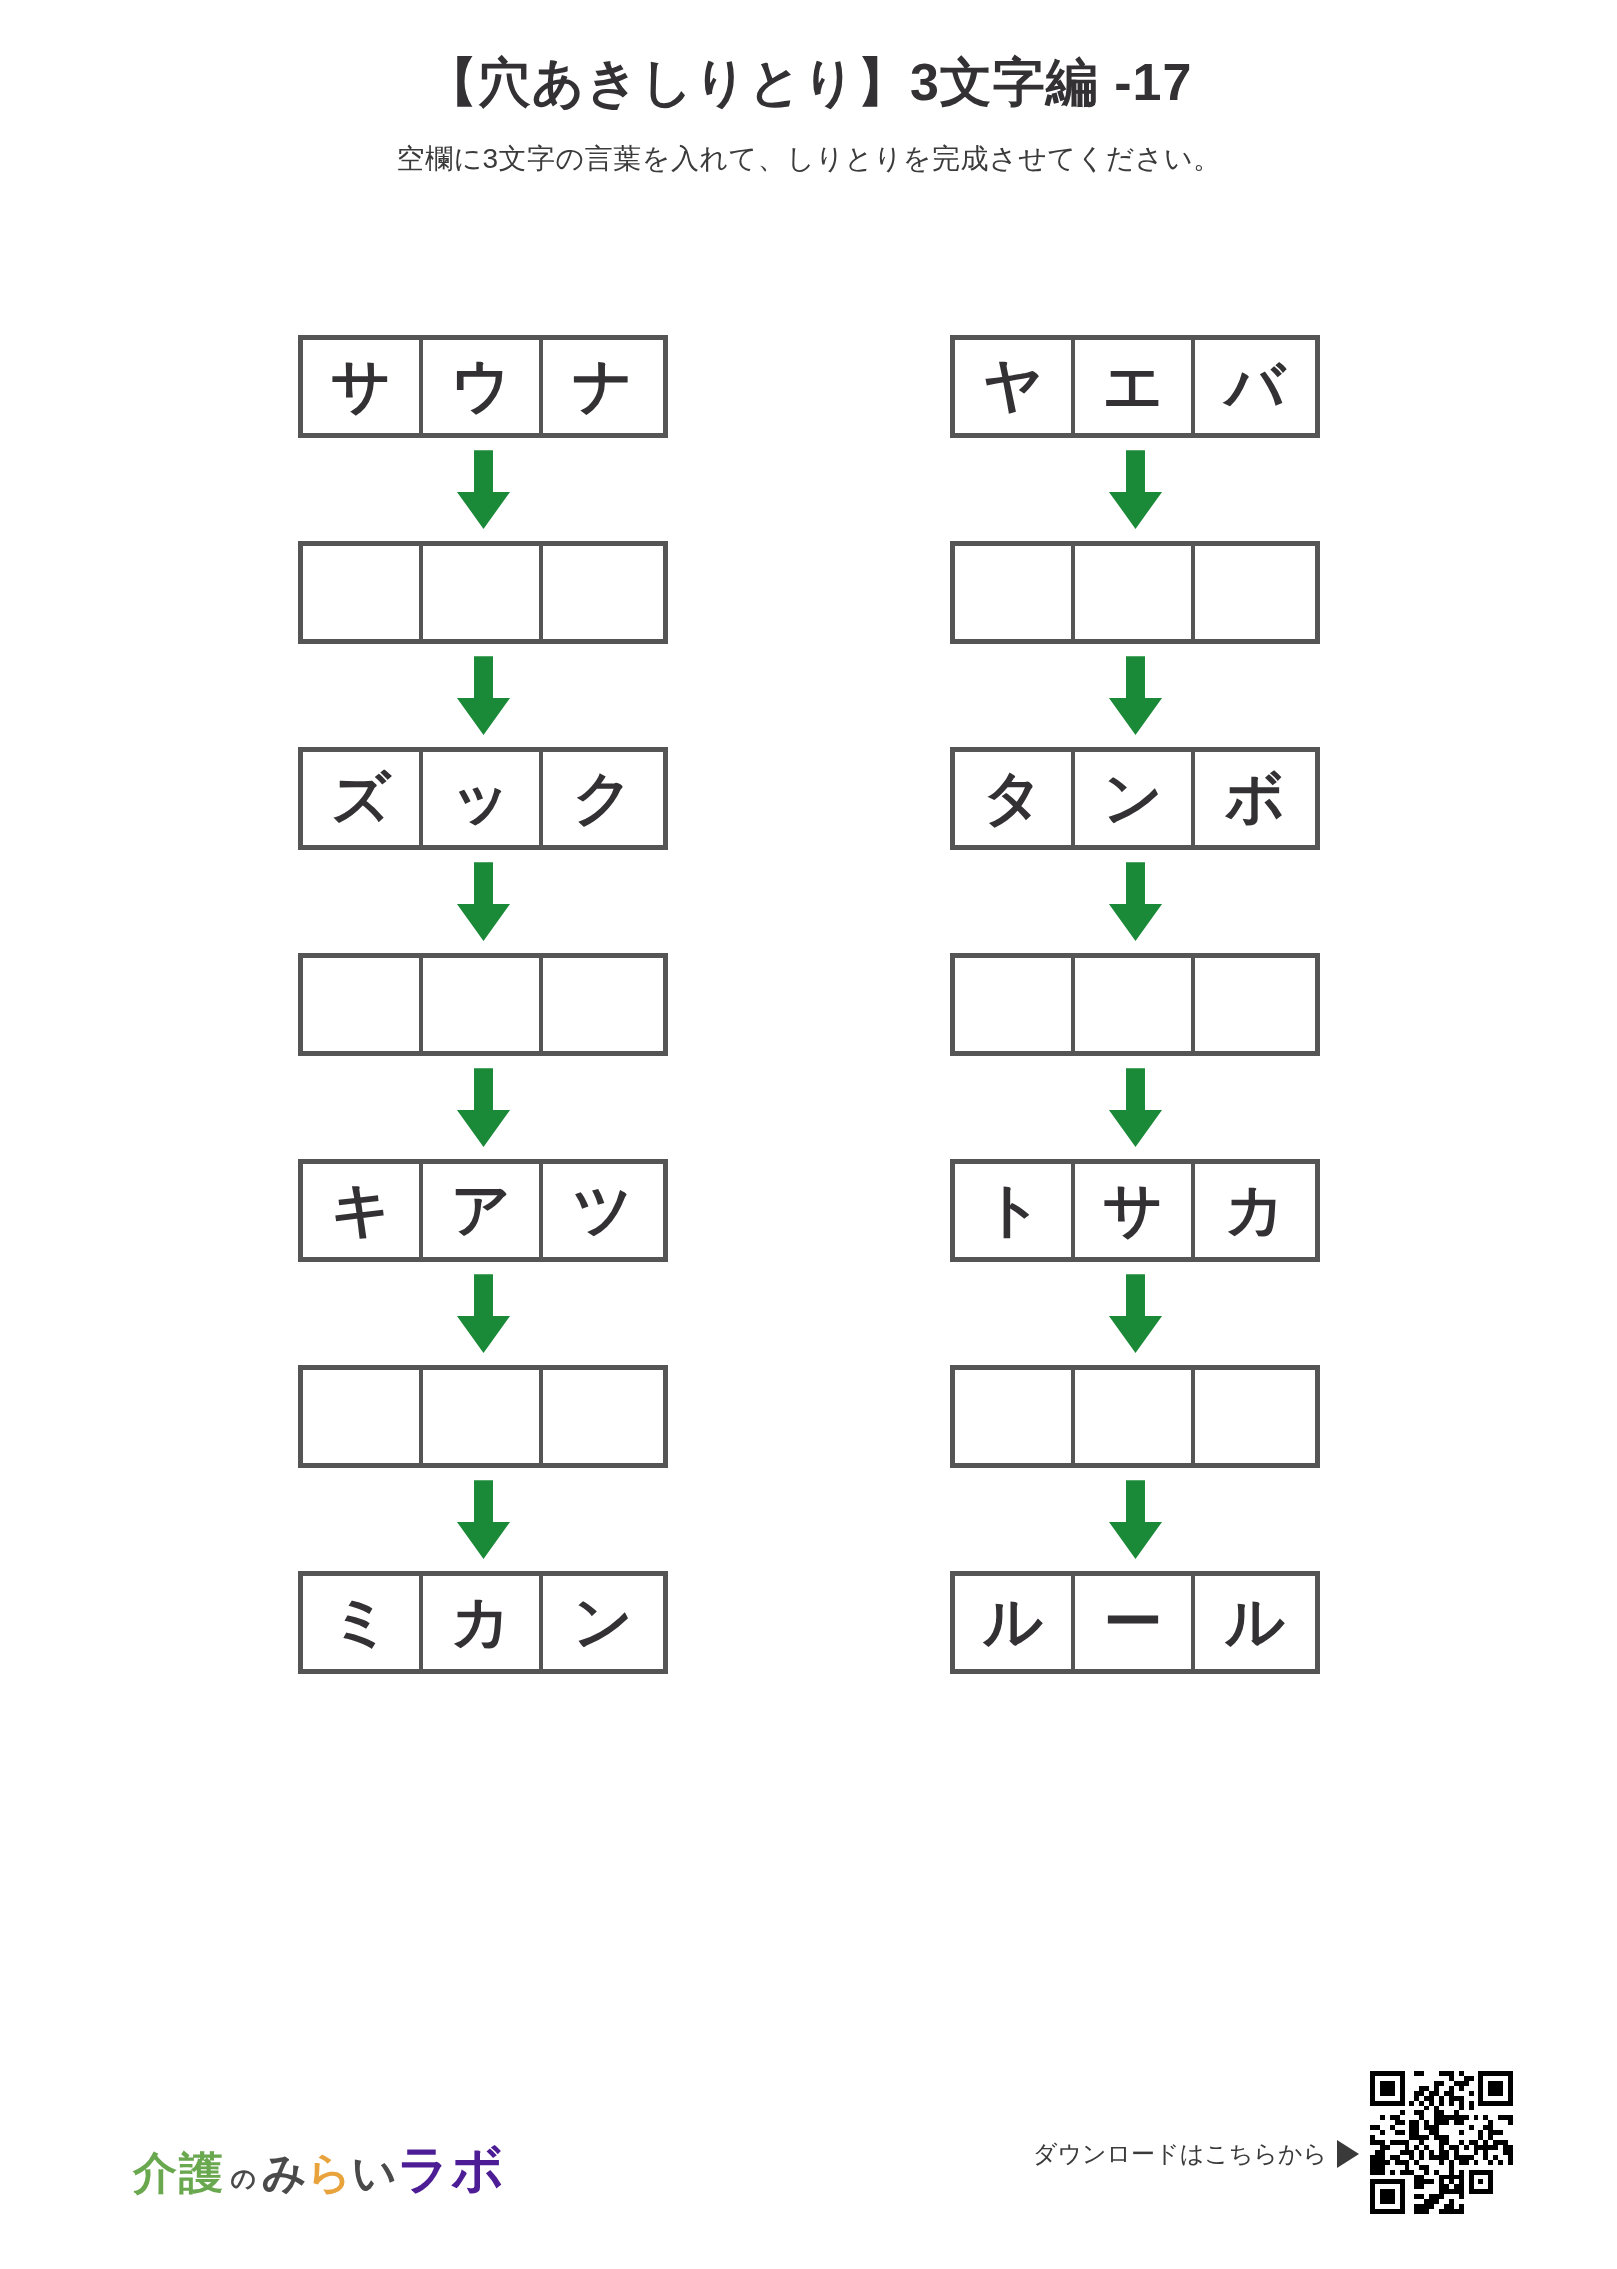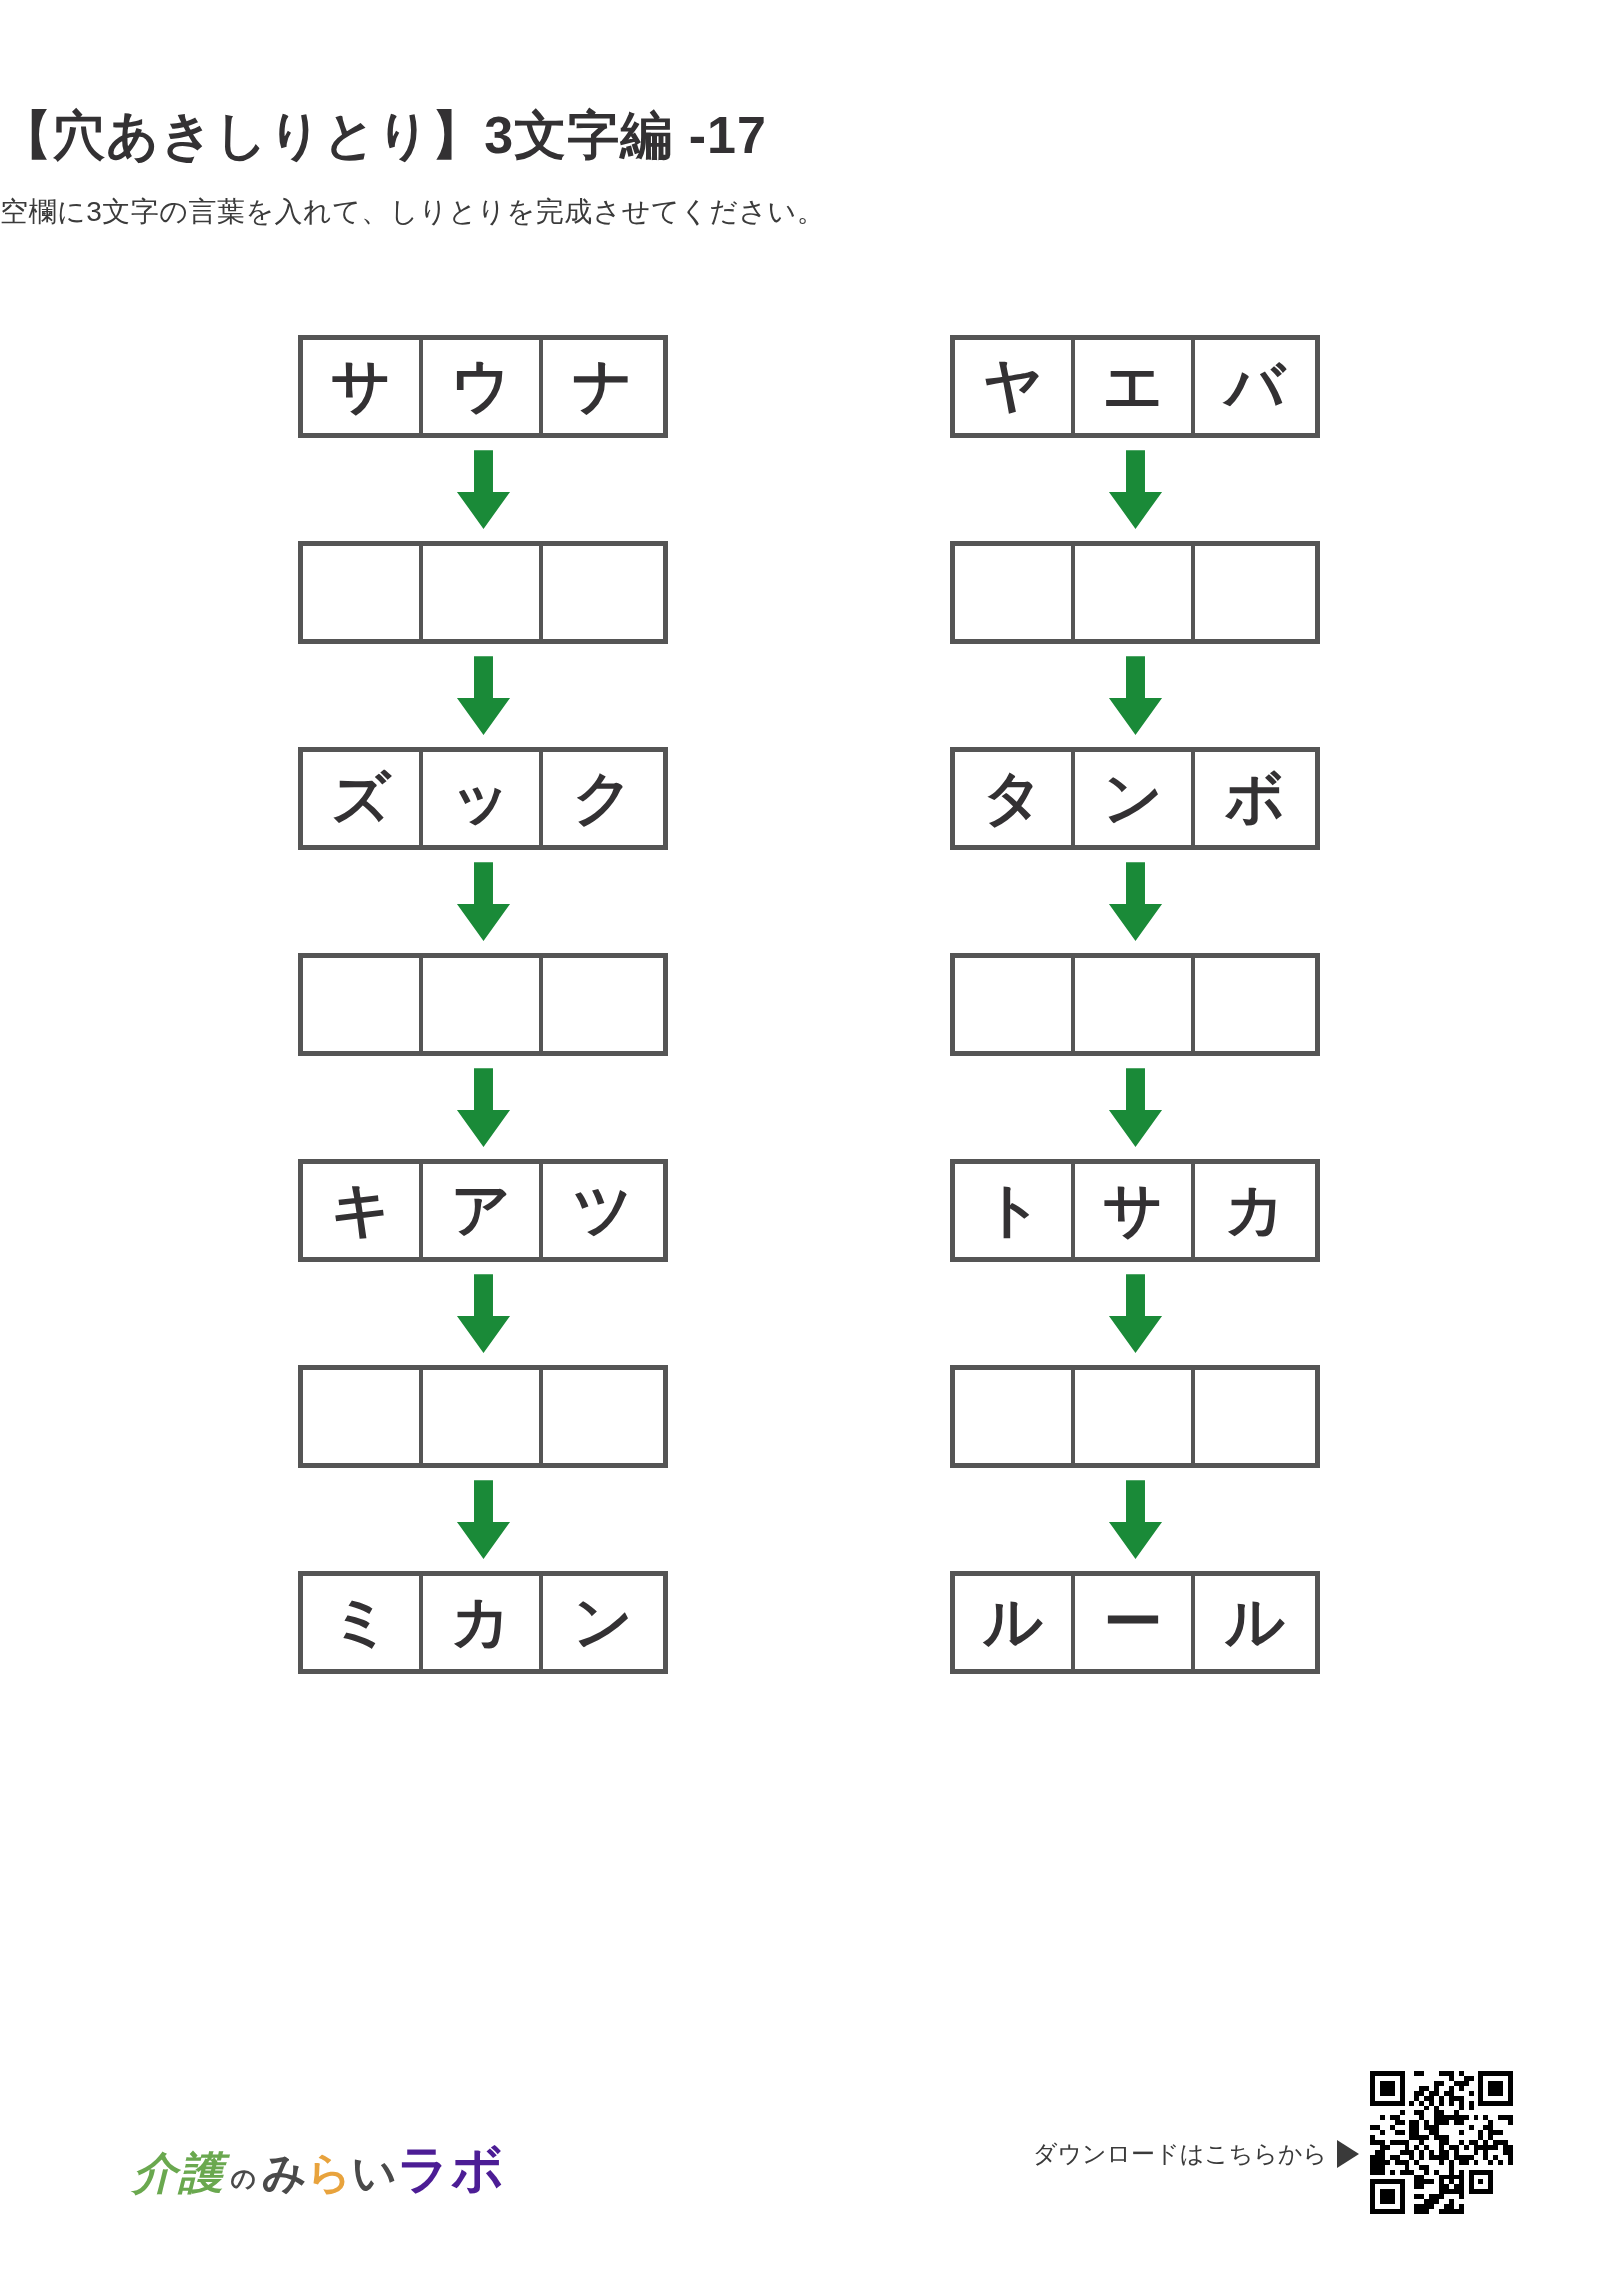--- a/index.html
+++ b/index.html
@@ -19,21 +19,22 @@
 
   .sheet {
     position: absolute;
     inset: 0;
     background: #ffffff;
   }
 
   
   .header {
     width: 100%;
-    padding-top: 107px;
+    text-align: center;
+    padding-top: 54px;
     box-sizing: border-box;
   }
   .page-title {
     font-size: 52px;
     font-weight: 700;
     color: #333133;
     letter-spacing: 1px;
     line-height: 1.1;
     margin: 0;
     white-space: nowrap;
@@ -120,21 +121,20 @@
     align-items: flex-end;
     gap: 0px;
     font-weight: 700;
     line-height: 1;
     white-space: nowrap;
   }
   .logo .lg-kaigo {
     font-size: 44px;
     color: #6aa84f;
     letter-spacing: 1.9px;
-    font-style: italic;
   }
   .logo .lg-no {
     font-size: 25px;
     color: #4a4a4a;
     padding: 0 5.7px 3.8px 5.7px;
   }
   .logo .lg-mi {
     font-size: 44px;
     color: #4a4a4a;
   }

